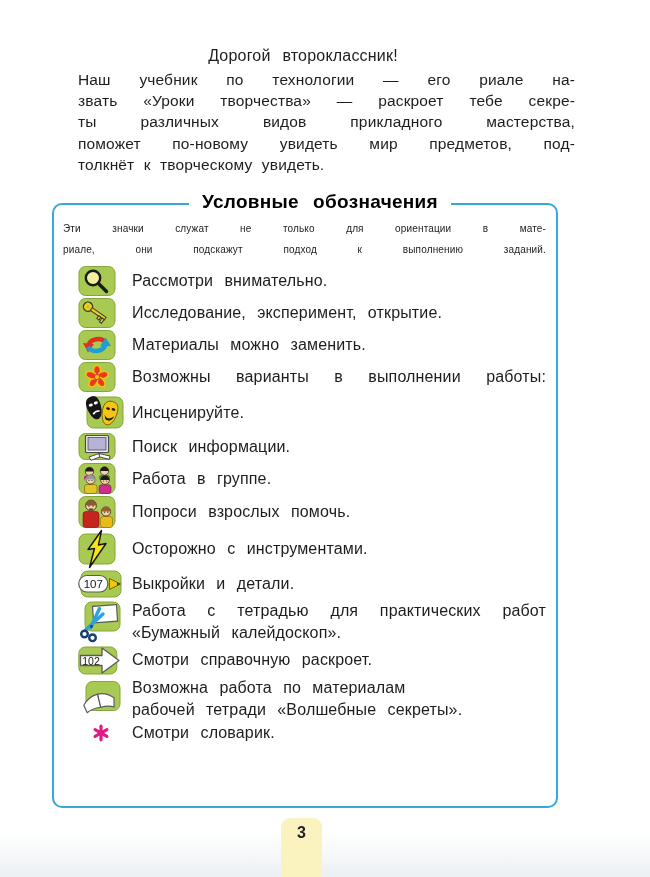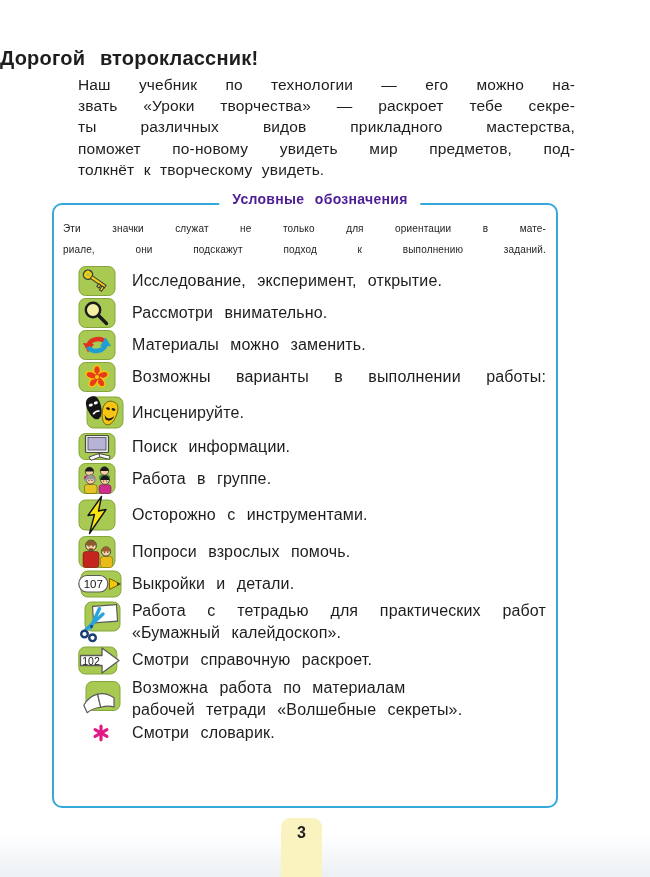--- a/index.html
+++ b/index.html
@@ -11,41 +11,41 @@
     -webkit-font-smoothing:antialiased;
   }
   .page::after {
     content:""; position:absolute; left:0; right:0; bottom:0; height:44px;
     background:linear-gradient(180deg, rgba(236,241,244,0) 0%, #edf1f4 95%);
     pointer-events:none; z-index:1;
   }
 
   
   .greeting {
-    margin:47px 44px 4px 0; 
-    font-size:20px; font-weight:700; letter-spacing:.2px; word-spacing:.45em;
+    margin:47px 44px 4px 0; text-align:center;
+    font-size:16px; font-weight:400; letter-spacing:.2px; word-spacing:.45em;
   }
   .intro {
     margin:0 0 0 78px; width:497px;
     font-size:15.5px; line-height:21.2px; letter-spacing:.15px;
   }
   .ln { display:block; }
   .jfull { text-align:justify; text-align-last:justify; }
   .lleft { text-align:left; word-spacing:.32em; }
 
   
   .legend-box {
     position:absolute; left:52px; top:203px; width:506px; height:605px;
     border:2.5px solid #36a9da; border-radius:10px; box-sizing:border-box;
     background:#fff;
   }
   .legend-title {
     position:absolute; top:-14px; left:calc(50% + 15px); transform:translateX(-50%);
     background:#fff; padding:0 13px; white-space:nowrap;
-    color:#4c1d95; font-size:14px; font-weight:700;
+    color:#000000; font-size:19px; font-weight:700;
     letter-spacing:.3px; word-spacing:.45em;
   }
   .box-intro {
     margin:13px 10px 0 9px;
     font-size:10px; line-height:21px; letter-spacing:.15px;
   }
 
   
   .items {
     margin-top:6px; padding:0 10px 0 24px;
@@ -71,65 +71,65 @@
   .page-tab span { display:inline-block; margin-top:6px; font-size:16px; font-weight:700; color:#222; }
 </style>
 </head>
 <body>
 
 <div class="page">
 
   <div class="greeting">Дорогой  второклассник!</div>
 
   <p class="intro">
-    <span class="ln jfull">Наш учебник по технологии — его можно на-</span>
+    <span class="ln jfull">Наш учебник по технологии — его риале на-</span>
     <span class="ln jfull">звать «Уроки творчества» — раскроет тебе секре-</span>
     <span class="ln jfull">ты различных видов прикладного мастерства,</span>
     <span class="ln jfull">поможет по-новому увидеть мир предметов, под-</span>
     <span class="ln lleft">толкнёт к творческому увидеть.</span>
   </p>
 
   <div class="legend-box">
     <div class="legend-title">Условные обозначения</div>
 
     <p class="box-intro">
       <span class="ln jfull">Эти значки служат не только для ориентации в мате-</span>
       <span class="ln jfull">риале, они подскажут подход к выполнению заданий.</span>
     </p>
 
     <div class="items">
+
+      <div class="row">
+        <span class="icn">
+          <svg width="38" height="30" viewBox="0 0 38 30">
+            <rect x="1" y="0.5" width="36" height="29" rx="6.5" class="g"></rect>
+            <circle cx="15" cy="12" r="7.2" fill="#f3efa2" stroke="#1b1b1b" stroke-width="2.4"></circle>
+            <path d="M20.5 17.5 L28.5 25.5" stroke="#1b1b1b" stroke-width="3.4" stroke-linecap="round"></path>
+          </svg>
+        </span>
+        <span class="txt">
+            <span class="ln">Рассмотри внимательно.</span>
+          </span>
+      </div>
 
       <div class="row">
         <span class="icn">
           <svg width="38" height="30" viewBox="0 0 38 30">
             <rect x="1" y="0.5" width="36" height="29" rx="6.5" class="g"></rect>
             <g transform="rotate(35 19 15)">
               <circle cx="8" cy="15" r="4.6" fill="#f2cd13" stroke="#3a3a3a" stroke-width="1.4"></circle>
               <circle cx="8" cy="15" r="1.6" fill="#a8ca52"></circle>
               <rect x="12" y="13.4" width="17" height="3.2" fill="#f2cd13" stroke="#3a3a3a" stroke-width="1"></rect>
               <rect x="22" y="16.2" width="2.6" height="3.4" fill="#f2cd13" stroke="#3a3a3a" stroke-width="1"></rect>
               <rect x="26" y="16.2" width="2.6" height="4.6" fill="#f2cd13" stroke="#3a3a3a" stroke-width="1"></rect>
             </g>
           </svg>
         </span>
         <span class="txt">
             <span class="ln">Исследование, эксперимент, открытие.</span>
-          </span>
-      </div>
-
-      <div class="row">
-        <span class="icn">
-          <svg width="38" height="30" viewBox="0 0 38 30">
-            <rect x="1" y="0.5" width="36" height="29" rx="6.5" class="g"></rect>
-            <circle cx="15" cy="12" r="7.2" fill="#f3efa2" stroke="#1b1b1b" stroke-width="2.4"></circle>
-            <path d="M20.5 17.5 L28.5 25.5" stroke="#1b1b1b" stroke-width="3.4" stroke-linecap="round"></path>
-          </svg>
-        </span>
-        <span class="txt">
-            <span class="ln">Рассмотри внимательно.</span>
           </span>
       </div>
 
       <div class="row">
         <span class="icn">
           <svg width="38" height="30" viewBox="0 0 38 30">
             <rect x="1" y="0.5" width="36" height="29" rx="6.5" class="g"></rect>
             <path d="M28 13 A 9.5 8 0 0 0 10.5 15.5" fill="none" stroke="#e03020" stroke-width="4.6"></path>
             <polygon points="5,13 16,14 10,22.5" fill="#e03020"></polygon>
             <path d="M10 17 A 9.5 8 0 0 0 27.5 14.5" fill="none" stroke="#1f9ed6" stroke-width="4.6"></path>
@@ -223,32 +223,20 @@
               <circle cx="28.6" cy="18" r="0.6" fill="#222"></circle>
           </svg>
         </span>
         <span class="txt">
             <span class="ln">Работа в группе.</span>
           </span>
       </div>
 
       <div class="row">
         <span class="icn">
-          <svg width="38" height="38" viewBox="0 0 38 38">
-            <rect x="1" y="4" width="36" height="30" rx="6.5" class="g"></rect>
-            <polygon points="23.5,0.5 10,19.5 16.5,18.5 11.5,37.5 28,13.5 20.5,15" fill="#f8e413" stroke="#141414" stroke-width="1.4" stroke-linejoin="round"></polygon>
-          </svg>
-        </span>
-        <span class="txt">
-            <span class="ln">Осторожно с инструментами.</span>
-          </span>
-      </div>
-
-      <div class="row">
-        <span class="icn">
           <svg width="38" height="32" viewBox="0 0 38 32">
             <rect x="1" y="0.5" width="36" height="31" rx="6.5" class="g"></rect>
             <rect x="5" y="15.5" width="16" height="16" rx="3" fill="#c4261f" stroke="#7e1512" stroke-width="0.6"></rect>
             <circle cx="13" cy="9.5" r="5.4" fill="#f6cfa4" stroke="#333" stroke-width="0.9"></circle>
             <path d="M7.6 9.5 A5.4 5.4 0 0 1 18.4 9.5 Z" fill="#8a5a2b"></path>
             <circle cx="11" cy="10" r="0.7" fill="#222"></circle>
               <circle cx="15" cy="10" r="0.7" fill="#222"></circle>
             <ellipse cx="13" cy="13.2" rx="2.6" ry="1" fill="#7a4a1e"></ellipse>
             <rect x="22.5" y="20.5" width="12" height="11" rx="2.5" fill="#e8bb1b" stroke="#8a6d00" stroke-width="0.6"></rect>
             <circle cx="28" cy="15.5" r="4.6" fill="#f6cfa4" stroke="#333" stroke-width="0.9"></circle>
@@ -257,20 +245,32 @@
               <circle cx="29.8" cy="16.2" r="0.6" fill="#222"></circle>
           </svg>
         </span>
         <span class="txt">
             <span class="ln">Попроси взрослых помочь.</span>
           </span>
       </div>
 
       <div class="row">
         <span class="icn">
+          <svg width="38" height="38" viewBox="0 0 38 38">
+            <rect x="1" y="4" width="36" height="30" rx="6.5" class="g"></rect>
+            <polygon points="23.5,0.5 10,19.5 16.5,18.5 11.5,37.5 28,13.5 20.5,15" fill="#f8e413" stroke="#141414" stroke-width="1.4" stroke-linejoin="round"></polygon>
+          </svg>
+        </span>
+        <span class="txt">
+            <span class="ln">Осторожно с инструментами.</span>
+          </span>
+      </div>
+
+      <div class="row">
+        <span class="icn">
           <svg width="47" height="28" viewBox="0 0 47 28">
             <rect x="3" y="1" width="40" height="26" rx="6.5" class="g"></rect>
             <rect x="0.8" y="5.5" width="29" height="16.5" rx="8" fill="#fff" stroke="#5a5a5a" stroke-width="1.2"></rect>
             <polygon points="31.5,8.5 42.5,14 31.5,19.5" fill="#f2c70a" stroke="#7d6000" stroke-width="1"></polygon>
             <polygon points="39,12.2 42.5,14 39,15.8" fill="#3a3a3a"></polygon>
             <text x="15.3" y="18" text-anchor="middle" font-size="11.5">107</text>
           </svg>
         </span>
         <span class="txt">
             <span class="ln">Выкройки и детали.</span>

